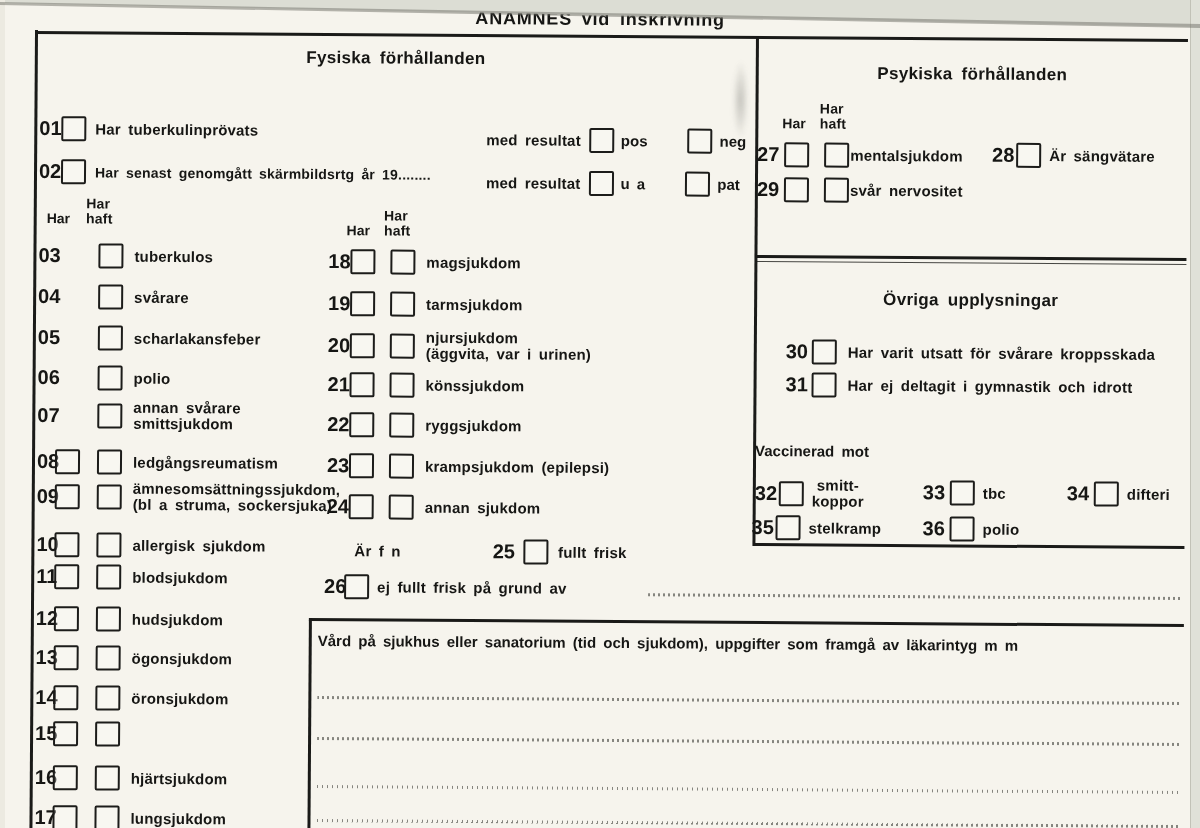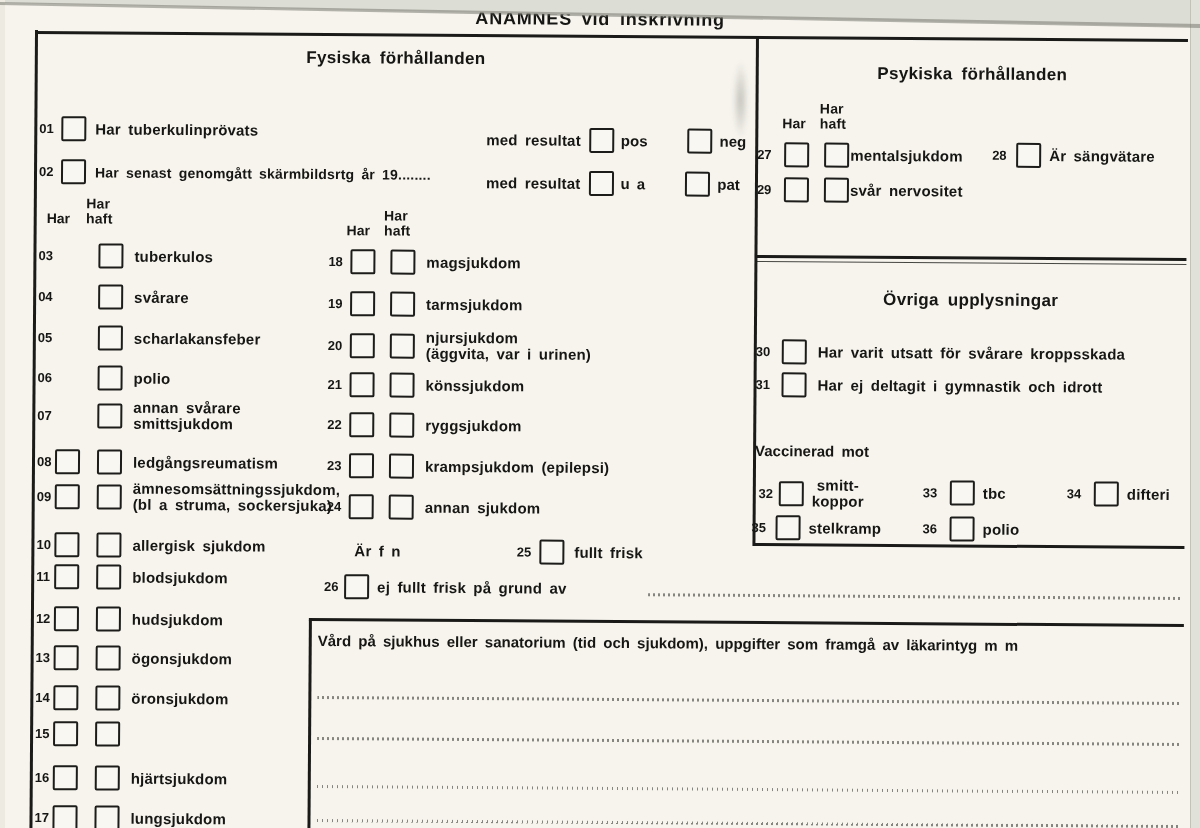--- a/index.html
+++ b/index.html
@@ -24,35 +24,35 @@
     background:radial-gradient(ellipse at center,rgba(110,110,104,.38),transparent 70%);
     filter:blur(2px);z-index:2;}
 
   .form{position:absolute;inset:0;transform:rotate(.4deg);transform-origin:35px 33px;z-index:1;}
 
   .hline{position:absolute;background:#1a1a18;height:2.5px;}
   .vline{position:absolute;background:#1a1a18;width:2.5px;}
   .thin{height:1px;opacity:.8;}
 
   .row{position:absolute;display:flex;align-items:center;white-space:nowrap;}
-  .num{display:inline-block;flex:none;font-size:13px;}
+  .num{display:inline-block;flex:none;font-size:20px;}
   .cb{display:inline-block;flex:none;width:25px;height:25px;box-sizing:border-box;
       border:2.5px solid #1c1c1a;border-radius:2px;background:rgba(255,255,255,.25);}
   .lab{font-size:15px;margin-left:11px;word-spacing:3px;letter-spacing:.2px;}
   .opt{font-size:15px;margin-left:7px;word-spacing:3px;}
   .lines{display:flex;flex-direction:column;line-height:16px;font-size:15px;word-spacing:3px;letter-spacing:.2px;}
   .lines.lab{margin-left:11px;}
 
   
   .rowQ .num{width:22px;}   .rowQ .cb{margin-left:0;}  .rowQ .lab{margin-left:9px;}
   .rowL3 .num{width:24px;}  .rowL3 .cb{margin-left:36px;}
   .rowL8 .num{width:18px;}  .rowL8 .cb + .cb{margin-left:17px;}
   .rowM .num{width:22px;}   .rowM .cb + .cb{margin-left:15px;}
   .rowP .num{width:24px;}   .rowP .cb{margin-left:3px;} .rowP .cb + .cb{margin-left:15px;} .rowP .lab{margin-left:1px;}
-  .rowO .num{width:24px;}   .rowO .cb{margin-left:2px;}
+  .rowO .num{width:24px;padding-left:30px;}   .rowO .cb{margin-left:2px;}
   .rowV .num{width:22px;}   .rowV .cb{margin-left:2px;} .rowV .lab{margin-left:8px;}
   .rowV2 .num{width:24px;}  .rowV2 .cb{margin-left:3px;} .rowV2 .lab{margin-left:8px;}
 
   .hdr{align-items:flex-end;font-size:14px;line-height:15px;}
   .hdr .lines{font-size:14px;line-height:15px;}
 
   .title{position:absolute;text-align:center;font-size:18px;letter-spacing:.8px;word-spacing:4px;}
   .sec-title{position:absolute;text-align:center;font-size:17px;word-spacing:4px;letter-spacing:.3px;}
   .plain{position:absolute;font-size:15px;word-spacing:3px;}
 
@@ -257,21 +257,21 @@
   </div>
   <div class="row rowM" style="left:330px;top:492px;">
     <span class="num">24</span>
     <span class="cb"></span>
     <span class="cb"></span>
     <span class="lab">annan sjukdom</span>
   </div>
 
   <div class="row" style="left:358px;top:536px;">
     <span class="lab" style="margin-left:0;">Är f n</span>
-    <span class="num" style="margin-left:116px;">25</span>
+    <span class="num" style="margin-left:92px;">25</span>
     <span class="cb" style="margin-left:8px;"></span>
     <span class="lab" style="margin-left:10px;">fullt frisk</span>
   </div>
   <div class="row" style="left:328px;top:572px;">
     <span class="num" style="width:20px;">26</span>
     <span class="cb"></span>
     <span class="lab" style="margin-left:8px;">ej fullt frisk på grund av</span>
   </div>
   <div class="dotted" style="left:652px;top:589px;width:534px;"></div>
 

